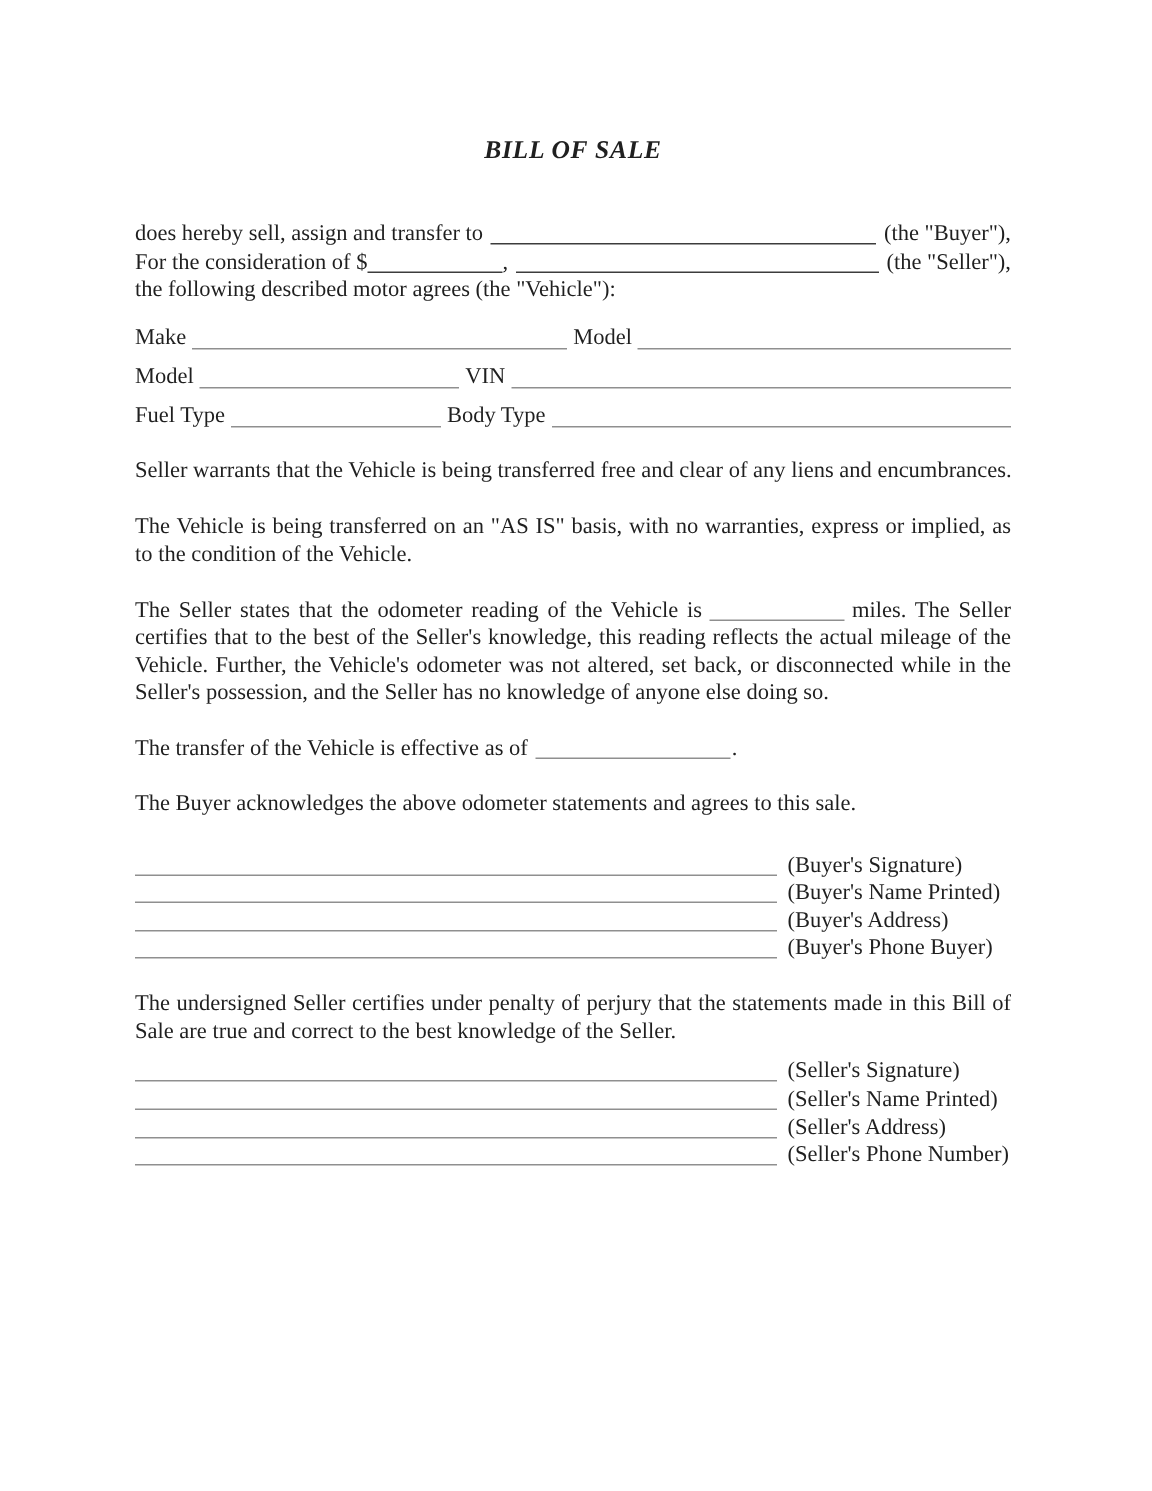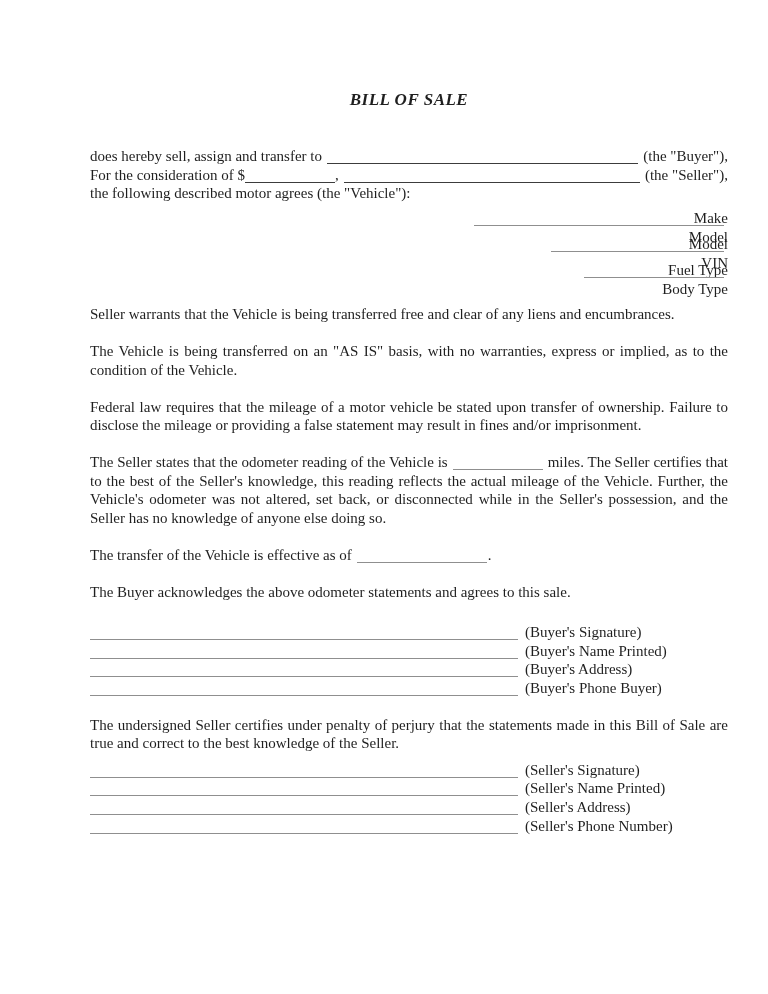--- a/index.html
+++ b/index.html
@@ -1,20 +1,20 @@
 <!DOCTYPE html>
 <html style="--text: #1f1f1f; --inline-blank-line: #3c3c3c; --field-line: #8f8f8f; --page-background: #ffffff;"><head>
 <meta charset="utf-8">
 <style>
   html,body{margin:0;padding:0;background:#fff;}
   .page{
     position:relative;
     width:768px;height:994px;
     box-sizing:border-box;
-    padding:90px 40px 0 90px;
+    padding:90px 94px 0 90px;
     background:var(--page-background,#fff);
     color:var(--text,#1f1f1f);
     font-family:"Liberation Serif","DejaVu Serif",serif;
     font-size:15px;
     overflow:hidden;
     border-radius:15px;
   }
   .title{
     margin:0 0 37px 0;
     text-align:center;
@@ -24,21 +24,21 @@
     font-style:italic;
     letter-spacing:0.5px;
   }
   .intro{margin:0 0 6px 0;}
   .iline{display:flex;align-items:baseline;line-height:18.5px;}
   .blank{display:inline-block;border-bottom:1px solid var(--field-line,#8f8f8f);}
   .blank.dark{border-bottom-color:var(--inline-blank-line,#3c3c3c);}
   .iline .blank{transform:translateY(3px);}
   .iline .fill{flex:1 1 auto;margin:0 5px;}
   .fields{margin:0 0 18.5px 0;}
-  .fieldrow{height:26px;display:flex;align-items:flex-end;line-height:18.5px;flex-direction:column;}
+  .fieldrow{height:26px;display:flex;align-items:flex-end;line-height:18.5px;}
   .fieldrow .blank{margin:0 4px;transform:translateY(-2px);}
   .fieldrow .fill{flex:1 1 auto;margin-right:0;}
   .para{margin:0 0 18.5px 0;line-height:18.5px;}
   .just{text-align:justify;}
   .oneline{white-space:nowrap;}
   .ackp{margin-bottom:22px;}
   .iblank{display:inline-block;border-bottom:1px solid var(--field-line,#8f8f8f);vertical-align:-3px;margin:0 5px;}
   .iblank.nomr{margin-right:1px;}
   .sigblock{margin:0 0 18.5px 0;}
   .sigrow{height:18.6px;display:flex;align-items:baseline;line-height:18.5px;}
@@ -89,21 +89,20 @@
       <span class="blank" style="width:140px"></span>
       <span>Body Type</span>
       <span class="blank fill"></span>
     </div>
   </div>
 
   <p class="para oneline">Seller warrants that the Vehicle is being transferred free and clear of any liens and encumbrances.</p>
 
   <p class="para just">The Vehicle is being transferred on an "AS IS" basis, with no warranties, express or implied, as to the condition of the Vehicle.</p>
 
-  <p class="para just">Federal law requires that the mileage of a motor vehicle be stated upon transfer of ownership.  Failure to disclose the mileage or providing a false statement may result in fines and/or imprisonment.</p>
 
   <p class="para just"><span>The Seller states that the odometer reading of the Vehicle is</span><span class="iblank" style="width:90px"></span><span>miles.  The Seller certifies that to the best of the Seller's knowledge, this reading reflects the actual mileage of the Vehicle.  Further, the Vehicle's odometer was not altered, set back, or disconnected while in the Seller's possession, and the Seller has no knowledge of anyone else doing so.</span></p>
 
   <p class="para"><span>The transfer of the Vehicle is effective as of</span><span class="iblank nomr" style="width:130px"></span><span>.</span></p>
 
   <p class="para ackp">The Buyer acknowledges the above odometer statements and agrees to this sale.</p>
 
   <div class="sigblock">
     <div class="sigrow">
       <span class="sigline"></span>

